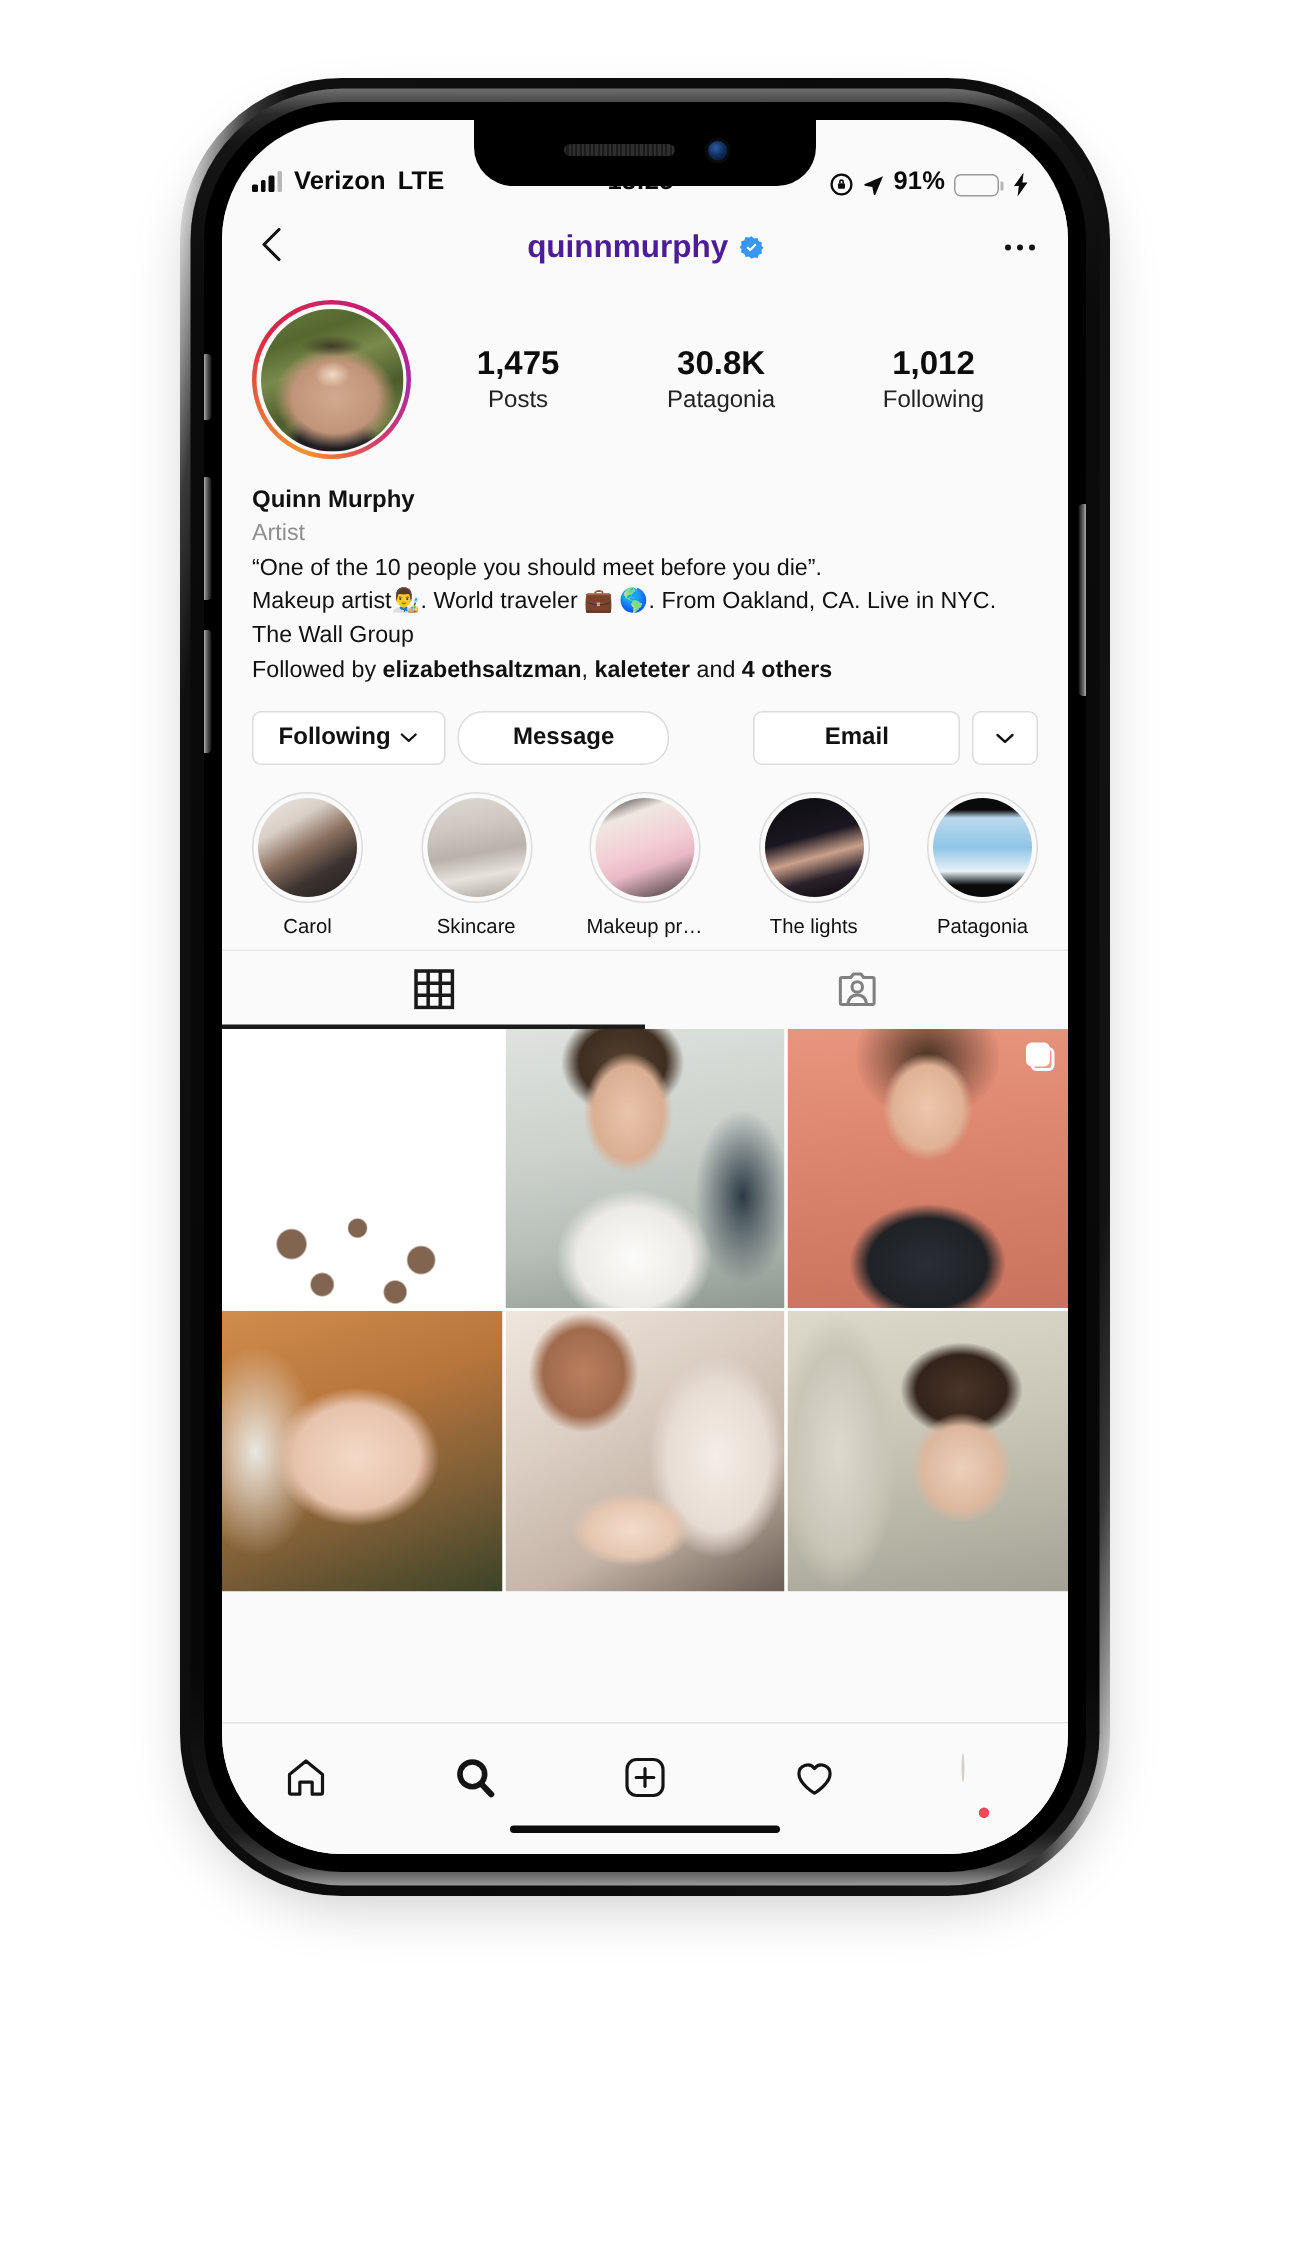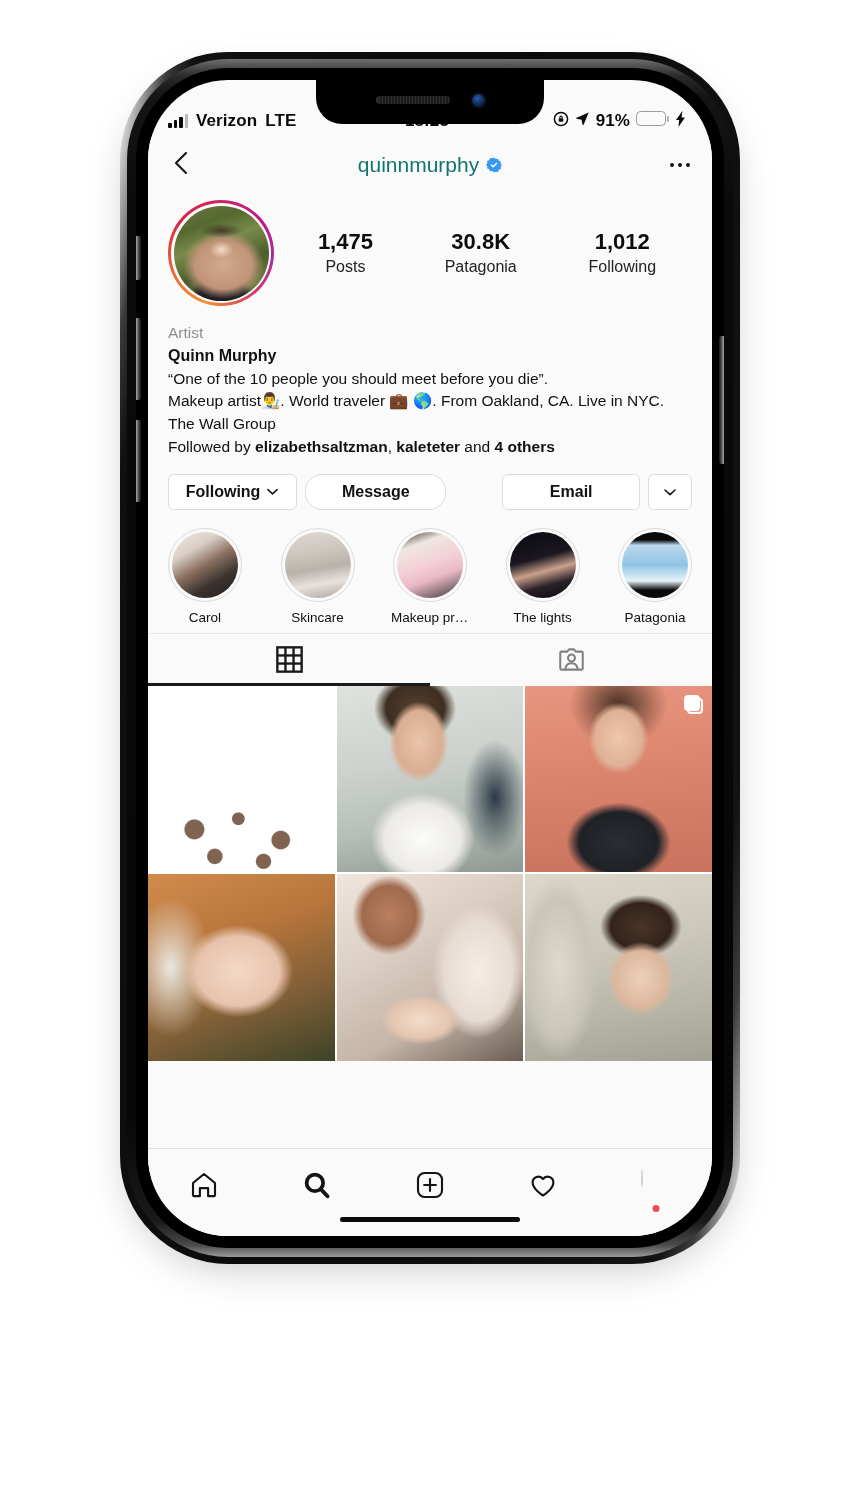--- a/index.html
+++ b/index.html
@@ -85,33 +85,33 @@
     letter-spacing:.1px;
   }
   #status-left { display:flex; align-items:center; gap:8px; width:200px; }
   #signal-bars { display:flex; align-items:flex-end; gap:2px; height:13px; }
   #signal-bars i { width:3.5px; background:#0a0a0a; border-radius:1px; display:block; }
   #signal-bars i:nth-child(1){ height:5px; }
   #signal-bars i:nth-child(2){ height:8px; }
   #signal-bars i:nth-child(3){ height:11px; }
   #signal-bars i:nth-child(4){ height:13.5px; background:#b9b9b9; }
   #status-center { flex:1; text-align:center; }
-  #status-right { width:200px; display:flex; align-items:flex-start; justify-content:flex-end; gap:6px; }
+  #status-right { width:200px; display:flex; align-items:flex-end; justify-content:flex-end; gap:6px; }
   #battery-shell { width:30px; height:15px; border:1.6px solid #9a9a9a; border-radius:4.5px; padding:1.6px; }
   #battery-fill { height:100%; background:#3ad556; border-radius:2.5px; }
   #battery-tip { width:2px; height:6px; background:#b5b5b5; border-radius:0 1px 1px 0; margin-left:1px; }
 
   
   #nav-header {
     height:50px; display:flex; align-items:center; padding:0 22px;
     background:#fafafa;
   }
   #nav-back { width:40px; }
   #nav-title { flex:1; display:flex; align-items:center; justify-content:center; gap:7px;
-    font-size:21px; font-weight:400; color:#0f766e; }
+    font-size:21px; font-weight:700; color:#4c1d95; }
   #verified { width:16px; height:16px; }
   #nav-more { width:40px; display:flex; justify-content:flex-end; gap:3.5px; }
   #nav-more b { width:4.5px; height:4.5px; border-radius:50%; background:#141414; display:block; }
 
   
   #profile { padding:0 20px; background:#fafafa; }
   #profile-top { display:flex; align-items:center; gap:0; padding-top:10px; }
   #avatar-ring {
     width:106px; height:106px; border-radius:50%;
     background: conic-gradient(from 200deg,
@@ -358,22 +358,22 @@
                     <div class="stat-lbl">Patagonia</div>
                   </div>
                   <div class="stat">
                     <div class="stat-num">1,012</div>
                     <div class="stat-lbl">Following</div>
                   </div>
                 </div>
               </div>
 
               <div id="bio">
+                <div id="bio-name">Quinn Murphy</div>
                 <div id="bio-cat">Artist</div>
-                <div id="bio-name">Quinn Murphy</div>
                 <div id="bio-lines">“One of the 10 people you should meet before you die”.
 Makeup artist👨‍🎨. World traveler 💼 🌎. From Oakland, CA. Live in NYC.
 The Wall Group</div>
                 <div id="followed-by">
                   <span>Followed by </span><b>elizabethsaltzman</b><span>, </span><b>kaleteter</b><span> and </span><b>4 others</b>
                 </div>
               </div>
 
               <div id="actions">
                 <div class="btn" id="btn-following">

